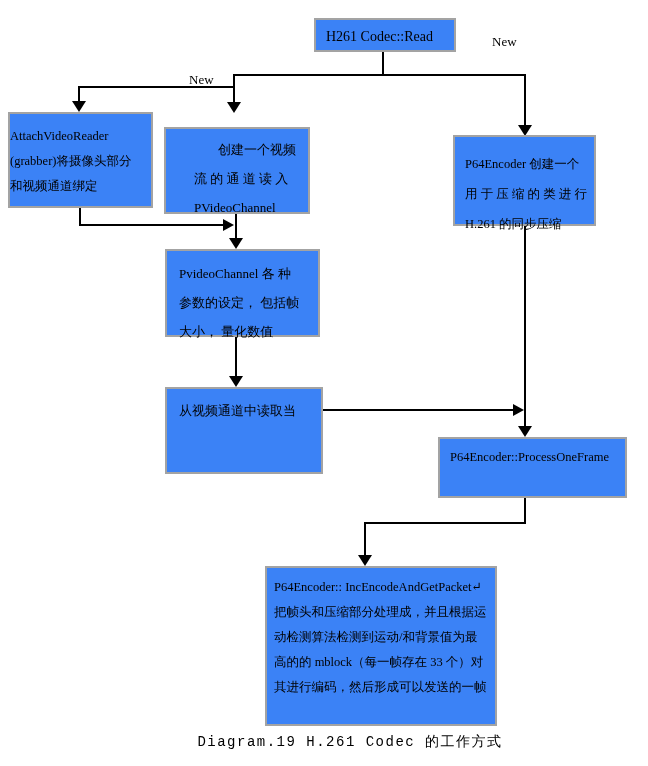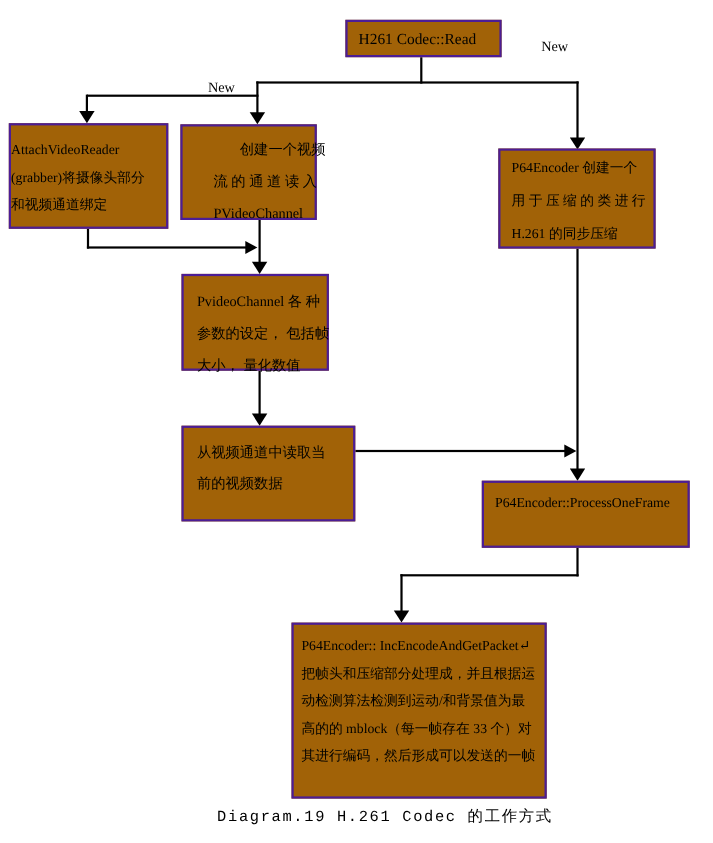--- a/index.html
+++ b/index.html
@@ -2,21 +2,21 @@
 <html><head>
 <meta charset="utf-8">
 <style>
   html,body { margin:0; padding:0; background:#ffffff; }
   .stage {
     position:relative; width:648px; height:766px; background:#ffffff;
     font-family:"Liberation Serif","DejaVu Serif",serif; color:#000;
     overflow:hidden;
   }
   .box {
-    position:absolute; border:2px solid #4c1d95; background:#a16207;
+    position:absolute; border:2px solid #a3a3a3; background:#3b82f6;
     box-sizing:border-box;
   }
   .ln { white-space:nowrap; line-height:inherit; }
   .hline, .vline { position:absolute; background:#000000; }
   .arr-d {
     position:absolute; width:0; height:0;
     border-left:7px solid transparent; border-right:7px solid transparent;
     border-top:11px solid #000000;
   }
   .arr-r {
@@ -27,21 +27,21 @@
   .edge-label { position:absolute; font-size:13px; }
   .caption {
     position:absolute; left:150px; top:733px; width:400px;
     text-align:center; font-family:Liberation Mono, monospace;
     font-size:14px; letter-spacing:1.5px; white-space:nowrap;
   }
   .t-h261   { padding:7px 0 0 10px; font-size:14px; line-height:20px; }
   .t-attach { padding:10px 0 0 0; font-size:12.5px; line-height:25px;font-family:Liberation Serif, serif; }
   .t-create { padding:6px 0 0 4px;  font-size:13px;   line-height:29px; }
   .t-create .indent1 { text-indent:24px; }
-  .t-p64    { padding:0 0 0 10px; font-size:12.5px; line-height:30px; }
+  .t-p64    { padding:12px 0 0 10px; font-size:12.5px; line-height:30px; }
   .t-params { padding:8px 0 0 12px; font-size:13px;   line-height:29px; }
   .t-read   { padding:7px 0 0 12px; font-size:13px;   line-height:29px; }
   .t-proc   { padding:5px 0 0 10px; font-size:12.5px; line-height:26px; }
   .t-enc    { padding:7px 0 0 7px;  font-size:12.5px; line-height:25px; }
 </style>
 </head>
 <body>
 
 <div class="stage">
 
@@ -80,41 +80,40 @@
   <div class="box t-h261" style="left:314px;top:18px;width:142px;height:34px;">
     <div class="ln">H261 Codec::Read</div>
   </div>
 
   <div class="box t-attach" style="left:8px;top:112px;width:145px;height:96px;">
     <div class="ln">AttachVideoReader</div>
     <div class="ln">(grabber)将摄像头部分</div>
     <div class="ln">和视频通道绑定</div>
   </div>
 
-  <div class="box t-create" style="left:164px;top:113px;width:124px;height:87px;padding-left:28px;">
+  <div class="box t-create" style="left:164px;top:127px;width:146px;height:87px;padding-left:28px;">
     <div class="ln indent1">创建一个视频</div>
     <div class="ln">流 的 通 道 读 入</div>
     <div class="ln">PVideoChannel</div>
   </div>
 
   <div class="box t-p64" style="left:453px;top:135px;width:143px;height:91px;">
     <div class="ln">P64Encoder 创建一个</div>
     <div class="ln">用 于 压 缩 的 类 进 行</div>
     <div class="ln">H.261 的同步压缩</div>
   </div>
 
-  <div class="box t-params" style="left:165px;top:249px;width:134px;height:88px;">
+  <div class="box t-params" style="left:165px;top:249px;width:155px;height:88px;">
     <div class="ln">PvideoChannel 各 种</div>
     <div class="ln">参数的设定， 包括帧</div>
     <div class="ln">大小， 量化数值</div>
   </div>
 
   <div class="box t-read" style="left:165px;top:387px;width:158px;height:87px;">
     <div class="ln">从视频通道中读取当</div>
-    <div class="ln">前的视频数据</div>
   </div>
 
   <div class="box t-proc" style="left:438px;top:437px;width:189px;height:61px;">
     <div class="ln">P64Encoder::ProcessOneFrame</div>
   </div>
 
   <div class="box t-enc" style="left:265px;top:566px;width:232px;height:160px;">
     <div class="ln">P64Encoder:: IncEncodeAndGetPacket↵</div>
     <div class="ln">把帧头和压缩部分处理成，并且根据运</div>
     <div class="ln">动检测算法检测到运动/和背景值为最</div>

